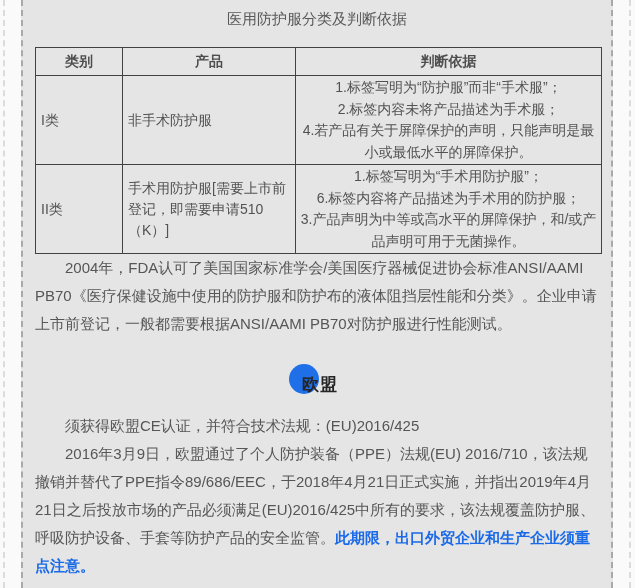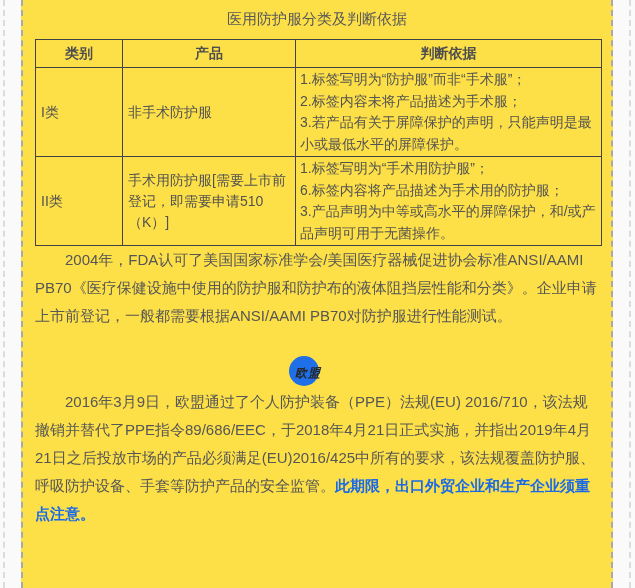--- a/index.html
+++ b/index.html
@@ -12,38 +12,38 @@
   }
   .outer-dash {
     position: absolute; top: 0; bottom: 0; width: 0;
     border-left: 2px dashed #dcdcdc;
   }
   .outer-dash.left { left: 3px; }
   .outer-dash.right { left: 629px; }
   .content {
     position: absolute; left: 21px; top: 0;
     width: 592px; height: 588px;
-    background: #fde047;
+    background: #e5e5e5;
     border-left: 2px dashed #a9a9a9;
     border-right: 2px dashed #a9a9a9;
     padding: 8px 12px 0 12px;
     color: #565656;
   }
   .doc-title {
     text-align: center;
     font-size: 15px;
     line-height: 22px;
     color: #595959;
     font-weight: normal;
   }
   table.cls-table {
     border-collapse: collapse;
     table-layout: fixed;
     width: 566px;
-    margin: 9px auto 0 auto;
+    margin: 17px auto 0 auto;
     background: transparent;
   }
   .cls-table th, .cls-table td {
     border: 1px solid #424242;
     font-size: 14px;
     color: #525252;
   }
   .cls-table th {
     height: 28px;
     text-align: center;
@@ -54,43 +54,43 @@
   td.cell-center {
     text-align: left;
     vertical-align: middle;
     line-height: 21px;
     padding: 0 5px;
   }
   td.cell-criteria {
     vertical-align: middle;
     line-height: 21.5px;
     padding: 1px 4px;
+    text-align: center;
   }
   .para {
     font-size: 15px;
     line-height: 28px;
     text-indent: 2em;
     color: #565656;
   }
   .eu-badge {
     position: relative;
     width: 56px;
     height: 32px;
     margin: 26px auto 0 auto;
   }
   .eu-circle {
     position: absolute; left: 0; top: 0;
     width: 30px; height: 30px;
     border-radius: 50%;
     background: #1e6fe8;
   }
   .eu-label {
-    position: absolute; left: 6px; top: 9px;
-    font-size: 12px;
-    font-style: italic;
+    position: absolute; left: 13px; top: 9px;
+    font-size: 17px;
     font-weight: bold;
     letter-spacing: 1px;
     color: #262626;
   }
   .para-ce { margin-top: 16px; }
   .para-reg { margin-top: 0; }
   .highlight {
     color: #1a6ae8;
     font-weight: bold;
   }
@@ -116,21 +116,21 @@
       <th>类别</th>
       <th>产品</th>
       <th>判断依据</th>
     </tr>
     <tr>
       <td class="cell-center">I类</td>
       <td class="cell-center">非手术防护服</td>
       <td class="cell-criteria">
         <div>1.标签写明为“防护服”而非“手术服”；</div>
         <div>2.标签内容未将产品描述为手术服；</div>
-        <div>3.若产品有关于屏障保护的声明，只能声明是最小或最低水平的屏障保护。</div>
+        <div>4.若产品有关于屏障保护的声明，只能声明是最小或最低水平的屏障保护。</div>
       </td>
     </tr>
     <tr>
       <td class="cell-center">II类</td>
       <td class="cell-center">手术用防护服[需要上市前登记，即需要申请510（K）]</td>
       <td class="cell-criteria">
         <div>1.标签写明为“手术用防护服”；</div>
         <div>6.标签内容将产品描述为手术用的防护服；</div>
         <div>3.产品声明为中等或高水平的屏障保护，和/或产品声明可用于无菌操作。</div>
       </td>
@@ -138,16 +138,17 @@
   </tbody>
     </table>
 
   <p class="para">2004年，FDA认可了美国国家标准学会/美国医疗器械促进协会标准ANSI/AAMI PB70《医疗保健设施中使用的防护服和防护布的液体阻挡层性能和分类》。企业申请上市前登记，一般都需要根据ANSI/AAMI PB70对防护服进行性能测试。</p>
 
   <div class="eu-badge">
     <span class="eu-circle"></span>
     <span class="eu-label">欧盟</span>
   </div>
 
+  <p class="para para-ce">须获得欧盟CE认证，并符合技术法规：(EU)2016/425</p>
 
   <p class="para para-reg"><span>2016年3月9日，欧盟通过了个人防护装备（PPE）法规(EU) 2016/710，该法规撤销并替代了PPE指令89/686/EEC，于2018年4月21日正式实施，并指出2019年4月21日之后投放市场的产品必须满足(EU)2016/425中所有的要求，该法规覆盖防护服、呼吸防护设备、手套等防护产品的安全监管。</span><span class="highlight">此期限，出口外贸企业和生产企业须重点注意。</span></p>
 
 </div>
 
 </body></html>

